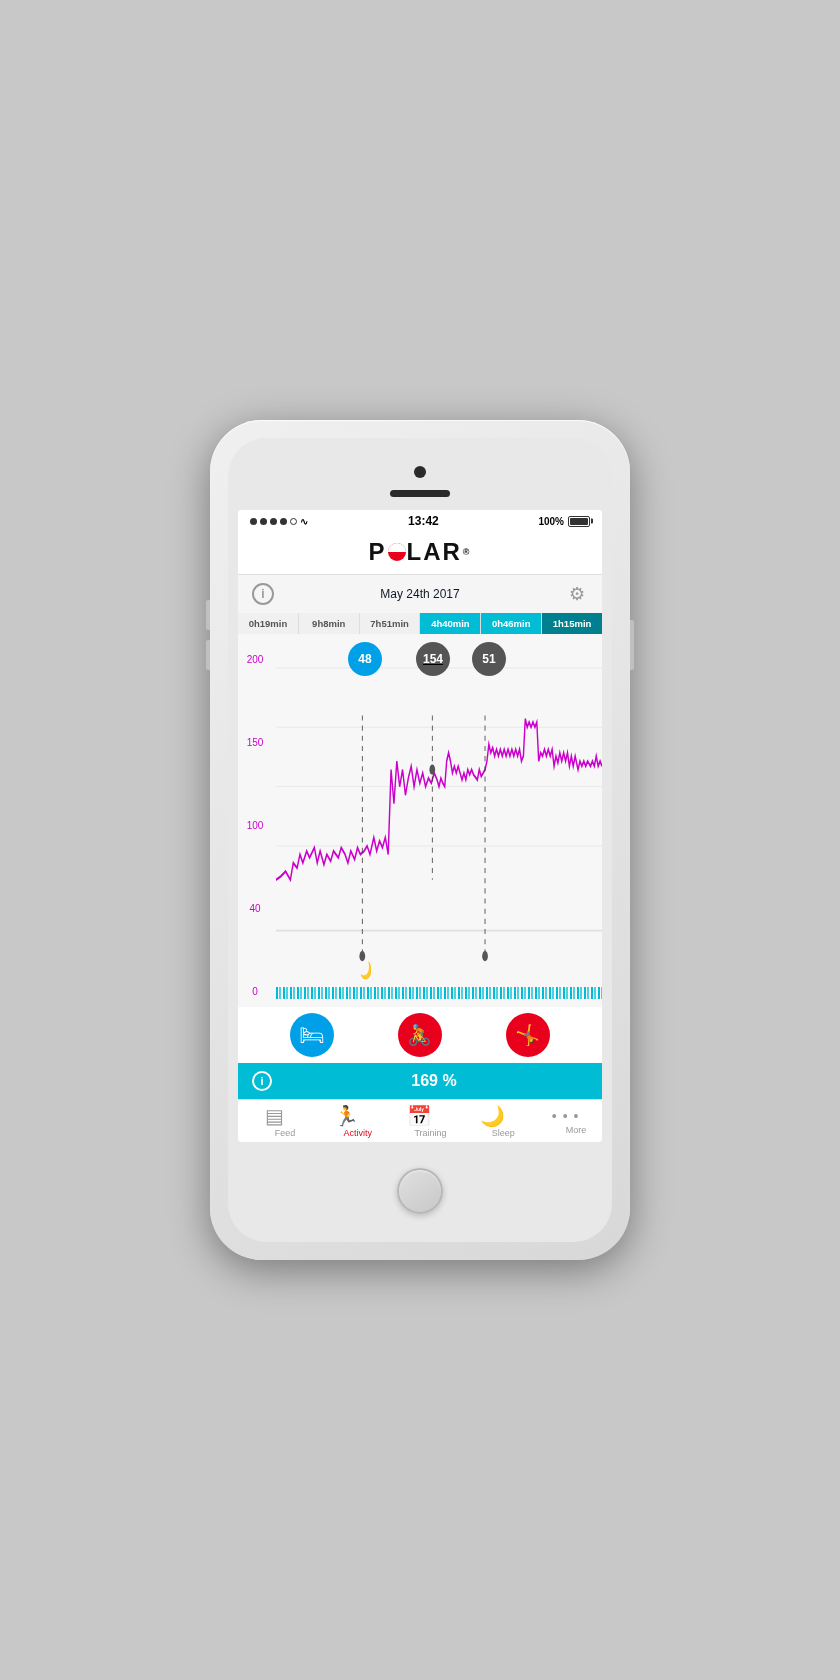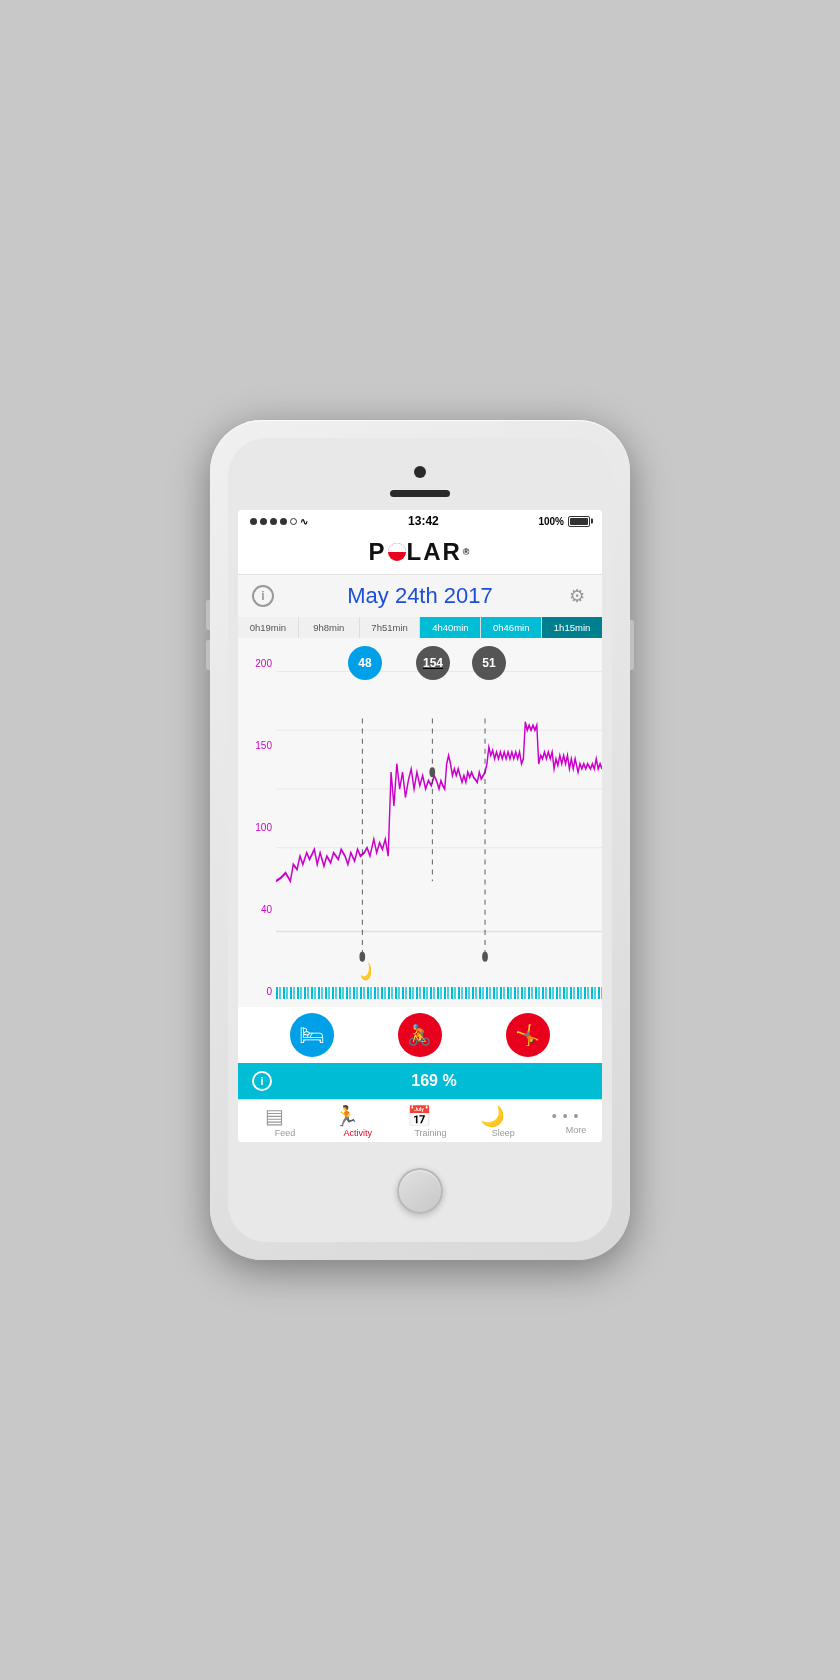--- a/index.html
+++ b/index.html
@@ -181,41 +181,41 @@
       flex-shrink: 0;
     }
     .date-info-icon {
       width: 22px; height: 22px;
       border: 2px solid #999;
       border-radius: 50%;
       display: flex; align-items: center; justify-content: center;
       font-size: 12px; font-weight: 700; color: #999;
       cursor: pointer;
     }
-    .date-title { font-size: 22px; font-weight: 400; color: #1d4ed8; }
+    .date-title { font-size: 12px; font-weight: 400; color: #0f172a; }
     .date-gear {
       width: 22px; height: 22px;
       color: #999; font-size: 18px;
       cursor: pointer;
       display: flex; align-items: center; justify-content: center;
     }
 
     
     .time-segments {
       display: flex;
       background: #fff;
       flex-shrink: 0;
       overflow: hidden;
     }
     .time-seg {
       flex: 1;
       text-align: center;
       padding: 5px 2px;
       font-size: 9.5px;
-      font-weight: 400;
+      font-weight: 700;
       color: #555;
       background: #f0f0f0;
       border-right: 1px solid #ddd;
     }
     .time-seg.cyan { background: #00bcd4; color: #fff; }
     .time-seg.dark-cyan { background: #007f8e; color: #fff; }
     .time-seg:last-child { border-right: none; }
 
     
     .chart-area {
@@ -229,20 +229,21 @@
     .chart-labels-y {
       position: absolute;
       left: 0;
       top: 0;
       bottom: 0;
       width: 38px;
       display: flex;
       flex-direction: column;
       justify-content: space-between;
       padding: 20px 0 10px;
+      align-items: center;
     }
     .chart-label-y {
       font-size: 10px;
       color: #cc00cc;
       text-align: right;
       padding-right: 4px;
     }
 
     
     .chart-svg-container {

